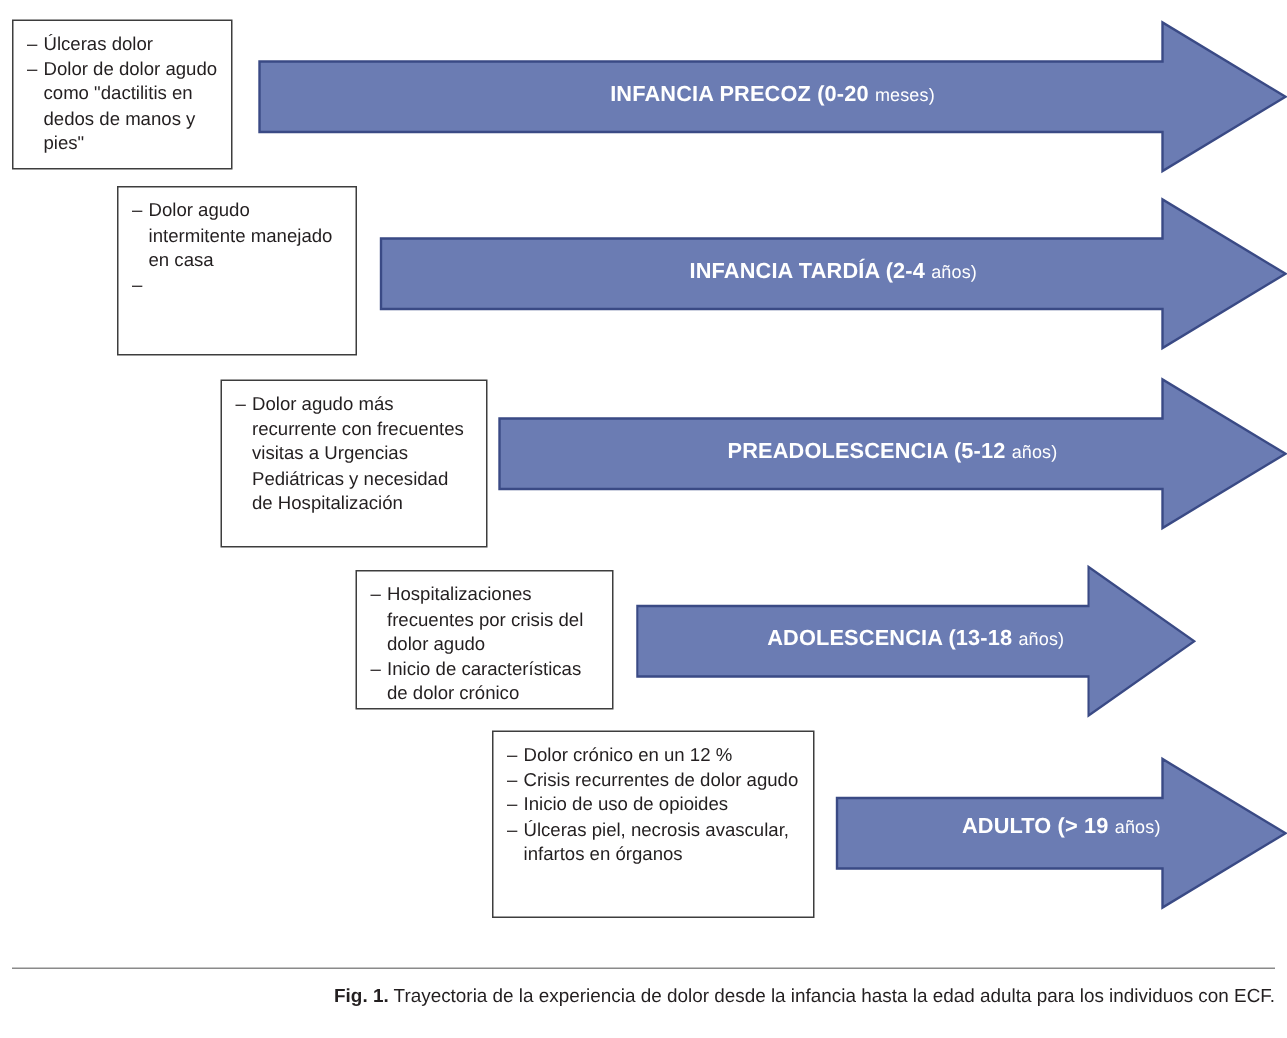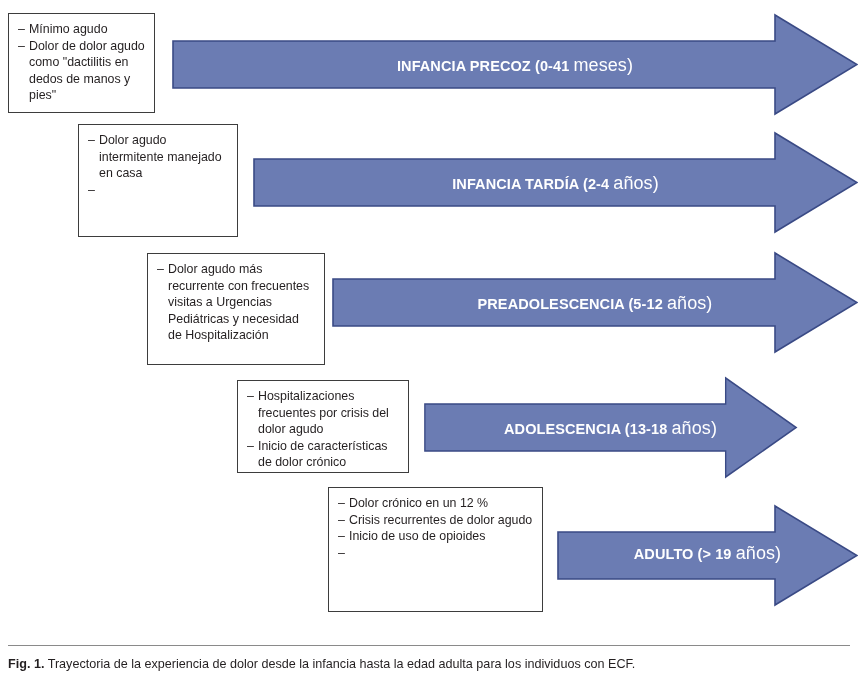--- a/index.html
+++ b/index.html
@@ -41,21 +41,21 @@
     text-align: center;
     color: #ffffff;
     font-weight: bold;
     font-size: 14.5px;
     letter-spacing: 0.1px;
     white-space: nowrap;
     pointer-events: none;
   }
   .arrow-label .sub {
     font-weight: normal;
-    font-size: 18px;
+    font-size: 12px;
   }
 
   
   .note-box {
     position: absolute;
     box-sizing: border-box;
     border: 1.3px solid #3d3d3d;
     background: #ffffff;
     padding: 7px 8px 7px 9px;
   }
@@ -87,49 +87,50 @@
     background: #8a8a8a;
   }
   #caption {
     position: absolute;
     left: 8px;
     top: 656px;
     width: 842px;
     font-size: 12.6px;
     line-height: 16px;
     color: #231f20;
+    text-align: right;
   }
   #caption .fig-no {
     font-weight: bold;
   }
 </style>
 </head>
 <body>
 
 <div id="figure">
 
   <div class="note-box" style="left:8px; top:13px; width:147px; height:100px;">
     <ul class="note-list">
       <li class="note-item">
         <span class="dash">–</span>
-        <span>Mínimo agudo</span>
+        <span>Úlceras dolor</span>
       </li>
       <li class="note-item">
         <span class="dash">–</span>
         <span>Dolor de dolor agudo como "dactilitis en dedos de manos y pies"</span>
       </li>
     </ul>
   </div>
 
   <div class="arrow" style="left:172px; top:14px; width:686px; height:101px;">
     <svg viewBox="0 0 686 101" preserveAspectRatio="none">
       <polygon points="1,27 603,27 603,1 685,50.5 603,100 603,74 1,74" fill="#6b7cb3" stroke="#3a4a85" stroke-width="1.6" stroke-linejoin="miter"></polygon>
     </svg>
     <div class="arrow-label" style="top:41px;">
-      <span>INFANCIA PRECOZ (0-41 </span><span class="sub">meses)</span>
+      <span>INFANCIA PRECOZ (0-20 </span><span class="sub">meses)</span>
     </div>
   </div>
 
   <div class="note-box" style="left:78px; top:124px; width:160px; height:113px;">
     <ul class="note-list">
       <li class="note-item">
         <span class="dash">–</span>
         <span>Dolor agudo intermitente manejado en casa</span>
       </li>
       <li class="note-item">
@@ -196,20 +197,21 @@
       <li class="note-item">
         <span class="dash">–</span>
         <span>Crisis recurrentes de dolor agudo</span>
       </li>
       <li class="note-item">
         <span class="dash">–</span>
         <span>Inicio de uso de opioides</span>
       </li>
       <li class="note-item">
         <span class="dash">–</span>
+        <span>Úlceras piel, necrosis avascular, infartos en órganos</span>
       </li>
     </ul>
   </div>
 
   <div class="arrow" style="left:557px; top:505px; width:301px; height:101px;">
     <svg viewBox="0 0 301 101" preserveAspectRatio="none">
       <polygon points="1,27 218,27 218,1 300,50.5 218,100 218,74 1,74" fill="#6b7cb3" stroke="#3a4a85" stroke-width="1.6" stroke-linejoin="miter"></polygon>
     </svg>
     <div class="arrow-label" style="top:38px;">
       <span>ADULTO (&gt; 19 </span><span class="sub">años)</span>

